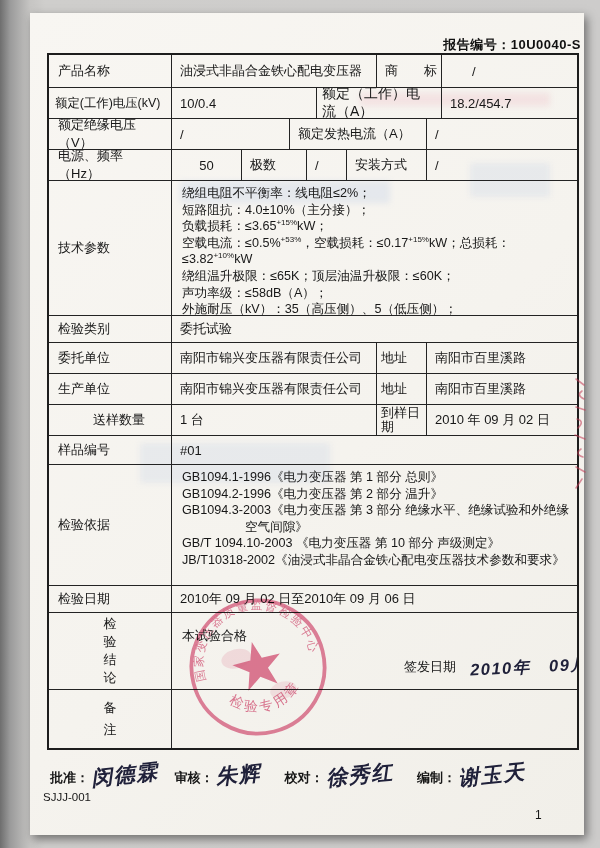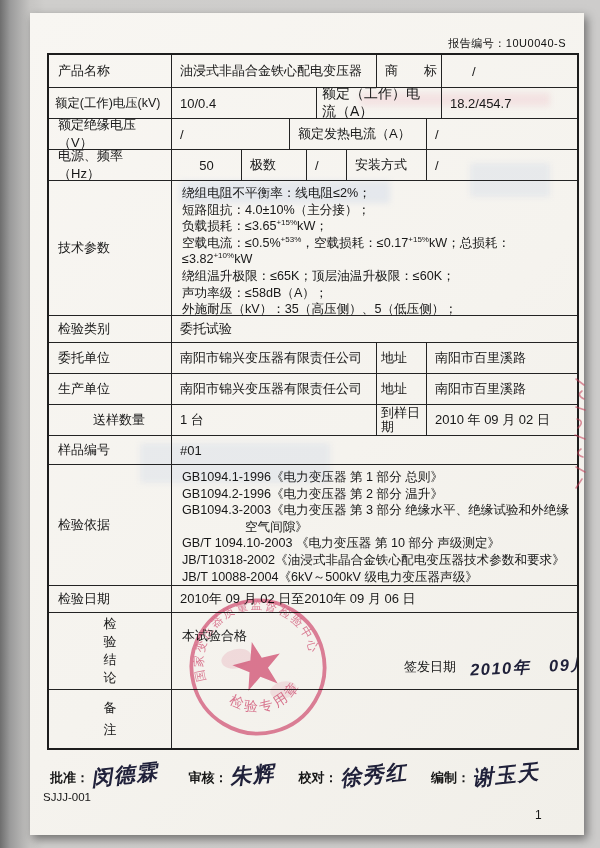--- a/index.html
+++ b/index.html
@@ -8,21 +8,21 @@
     font-family:"Liberation Sans","DejaVu Sans",sans-serif;
     background:linear-gradient(90deg,#6e6e6e 0,#9a9a9a 10px,#c6c5c3 30px,#cfcecc 45px,#cdcccb 100%);
     position:relative;
   }
   .page{
     position:absolute;left:30px;top:13px;width:554px;height:822px;
     background:linear-gradient(135deg,#f8f6f2 0%,#f5f3ee 55%,#f1efe9 100%);
     box-shadow:3px 4px 9px rgba(35,35,35,.55);
     color:#171717;
   }
-  .report-no{position:absolute;top:23px;right:18px;font-size:11px;letter-spacing:.5px;color:#101010;}
+  .report-no{position:absolute;top:23px;right:3px;font-size:13px;letter-spacing:.5px;color:#101010;font-weight:bold;}
   .tbl{position:absolute;left:17px;top:40px;width:528px;border:2px solid #1d1d1d;font-size:13px;}
   .row{display:flex;border-bottom:1.4px solid #232323;}
   .row:last-child{border-bottom:none;}
   .cell{box-sizing:border-box;border-right:1.4px solid #232323;display:flex;align-items:center;padding:2px 8px;overflow:hidden;}
   .cell:last-child{border-right:none;}
   .lbl{padding-left:9px;}
   .multiline{display:block;padding:4px 6px 2px 10px;line-height:16.6px;font-size:12.6px;white-space:pre-wrap;}
   .multiline sup, .cell sup{font-size:8px;line-height:0;vertical-align:super;letter-spacing:0;}
   .vlabel{justify-content:center;}
   .vlabel span{display:inline-block;width:15px;text-align:center;line-height:18px;word-break:break-all;}
@@ -119,21 +119,21 @@
       <div class="cell" style="width:150px;">2010 年 09 月 02 日</div>
     </div>
 
     <div class="row" style="height:28px;">
       <div class="cell lbl" style="width:123px;">样品编号</div>
       <div class="cell" style="width:405px;">#01</div>
     </div>
 
     <div class="row" style="height:120px;">
       <div class="cell lbl" style="width:123px;">检验依据</div>
-      <div class="cell multiline" style="width:405px;"><div>GB1094.1-1996《电力变压器 第 1 部分 总则》</div><div>GB1094.2-1996《电力变压器 第 2 部分 温升》</div><div>GB1094.3-2003《电力变压器 第 3 部分 绝缘水平、绝缘试验和外绝缘</div><div>　　　　　空气间隙》</div><div>GB/T 1094.10-2003 《电力变压器 第 10 部分 声级测定》</div><div>JB/T10318-2002《油浸式非晶合金铁心配电变压器技术参数和要求》</div><div>JB/T 10088-2004《6kV～500kV 级电力变压器声级》</div></div>
+      <div class="cell multiline" style="width:405px;"><div>GB1094.1-1996《电力变压器 第 1 部分 总则》</div><div>GB1094.2-1996《电力变压器 第 2 部分 温升》</div><div>GB1094.3-2003《电力变压器 第 3 部分 绝缘水平、绝缘试验和外绝缘</div><div>　　　　　空气间隙》</div><div>GB/T 1094.10-2003 《电力变压器 第 10 部分 声级测定》</div><div>JB/T10318-2002《油浸式非晶合金铁心配电变压器技术参数和要求》</div></div>
     </div>
 
     <div class="row" style="height:26px;">
       <div class="cell lbl" style="width:123px;">检验日期</div>
       <div class="cell" style="width:405px;">2010年 09 月 02 日至2010年 09 月 06 日</div>
     </div>
 
     <div class="row" style="height:76px;">
       <div class="cell vlabel" style="width:123px;">
           <span>检验结论</span>
@@ -168,21 +168,21 @@
     </text>
     <ellipse cx="60" cy="66" rx="16" ry="10" fill="#d9537a" opacity=".18"></ellipse>
     <ellipse cx="100" cy="110" rx="14" ry="9" fill="#d9537a" opacity=".15"></ellipse>
   </svg>
 
   <svg class="bleed" width="16" height="120" viewBox="0 0 16 120">
     <path d="M4,4 l8,6 M10,16 q-6,4 2,8 M4,32 l9,3 M5,44 q8,2 1,9 M3,60 l10,4 M9,74 q-7,5 2,8 M4,92 l9,5 M10,104 l-6,9" stroke="#c23a55" stroke-width="1.6" fill="none" stroke-linecap="round"></path>
   </svg>
 
   <div class="sigrow">
-    <div class="sigpair" style="margin-right:30px;">
+    <div class="sigpair" style="margin-right:16px;">
       <span class="slabel">批准：</span>
       <span class="hand">闵德霖</span>
     </div>
     <div class="sigpair" style="margin-right:24px;">
       <span class="slabel">审核：</span>
       <span class="hand">朱辉</span>
     </div>
     <div class="sigpair" style="margin-right:24px;">
       <span class="slabel">校对：</span>
       <span class="hand">徐秀红</span>

